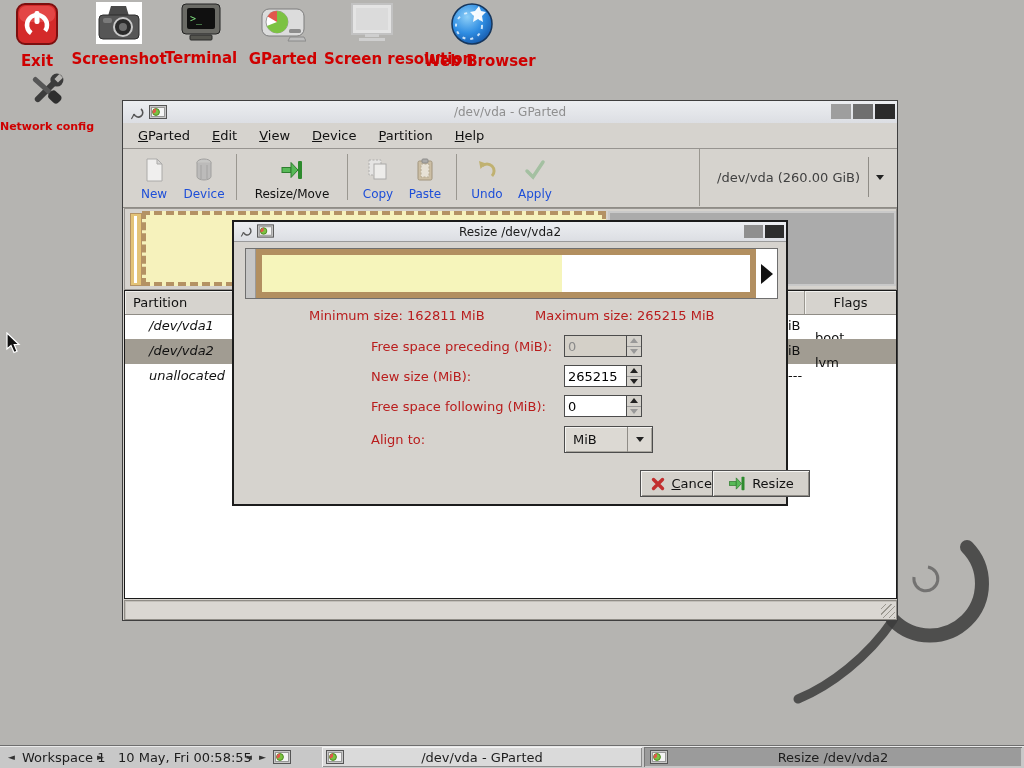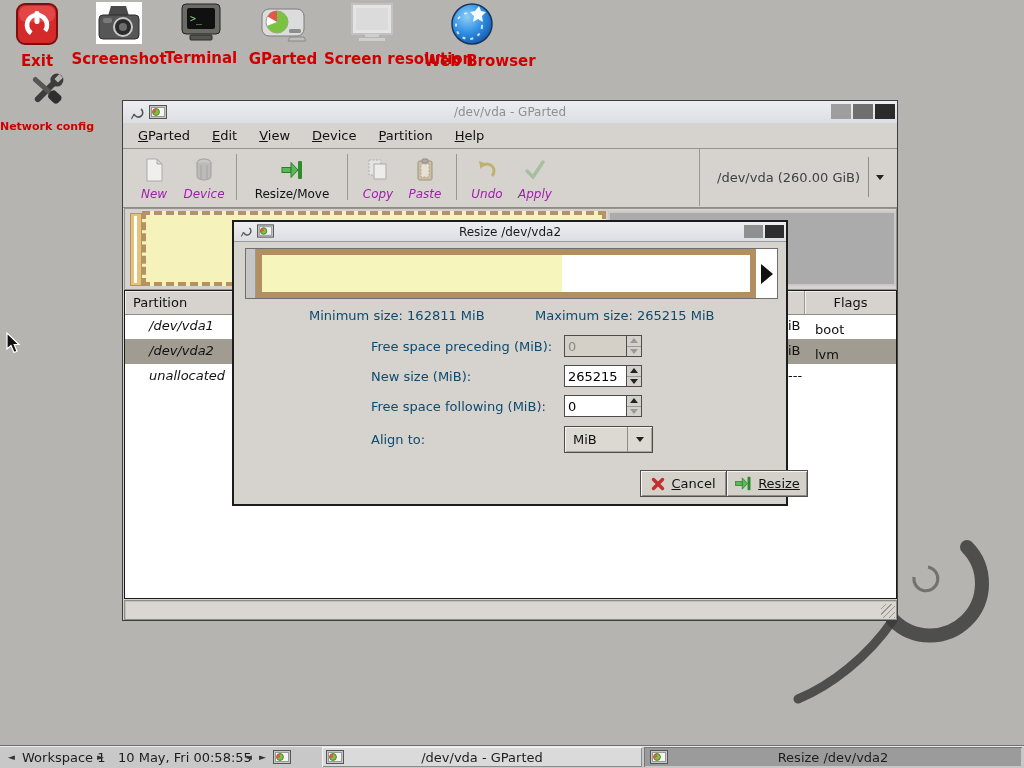--- a/index.html
+++ b/index.html
@@ -24,21 +24,21 @@
   
   .menubar{position:absolute;left:0;right:0;display:flex;align-items:center;
            border-bottom:1px solid #979490;background:#d6d3ce;}
   .menu-item{display:inline-block;padding:4px 11px;font-size:13px;color:#111;}
   .menu-item::first-letter{text-decoration:underline;}
   .toolbar{position:absolute;left:0;right:0;border-bottom:1px solid #8f8c86;background:#d6d3ce;}
   .tool-group{position:absolute;left:6px;top:3px;display:flex;align-items:flex-start;}
   .tool-btn{width:50px;padding-top:4px;text-align:center;}
   .tool-btn .tico{height:28px;display:flex;align-items:center;justify-content:center;}
   .tool-lbl{font-size:12px;color:#111;margin-top:3px;white-space:nowrap;}
-  .tool-btn.disabled .tool-lbl{color:#a21caf;font-style:italic;}
+  .tool-btn.disabled .tool-lbl{color:#1d4ed8;}
   .tool-btn.disabled svg{opacity:.7;}
   .tool-sep{width:1px;height:46px;background:#9a9790;margin:2px 7px 0 7px;}
   .dev-combo{position:absolute;display:flex;align-items:center;background:#d6d3ce;}
   .dev-text{font-size:13px;color:#404040;margin-left:6px;white-space:nowrap;}
   .combo-arrow{margin-left:8px;border-left:1px solid #8f8c86;align-self:stretch;display:flex;
                align-items:center;padding:0 7px;}
 
   
   .gpanel{position:absolute;background:#d6d3ce;border:1px solid #979490;box-sizing:border-box;}
   .p-vda1{position:absolute;background:#e3c377;border:1px solid #b49264;}
@@ -49,39 +49,39 @@
   
   .ptable{position:absolute;background:#fff;border:1px solid #1a1a1a;box-sizing:border-box;}
   .thead{position:absolute;left:0;right:0;top:0;height:23px;background:#d6d3ce;display:flex;
          border-bottom:1px solid #8f8c86;}
   .th{font-size:13px;color:#111;display:flex;align-items:center;box-sizing:border-box;
       border-right:1px solid #9a9790;box-shadow:inset 1px 1px 0 #f2f1ee;}
   .trow{position:absolute;left:0;right:0;height:25px;font-size:13px;color:#111;}
   .trow.sel{background:#a19c92;}
   .cell-name{position:absolute;left:24px;top:4px;font-style:italic;}
   .cell-tail{position:absolute;left:663px;top:4px;}
-  .cell-flag{position:absolute;left:690px;top:8px;}
+  .cell-flag{position:absolute;left:690px;top:16px;}
 
   .statusbar{position:absolute;background:#dad7d2;border:1px solid #8f8c86;
              box-shadow:inset 1px 1px 0 #c2bfb9;box-sizing:border-box;}
   .statusbar .txt{font-size:12px;color:#111;padding:2px 0 0 3px;}
   .grip{position:absolute;right:1px;bottom:1px;width:14px;height:14px;
         background:repeating-linear-gradient(135deg,transparent 0 3px,#9a978f 3px 4px);}
 
   
   .dlg{position:absolute;background:#d6d3ce;border:2px solid #1c1c1c;box-sizing:border-box;}
   .rz-widget{position:absolute;background:#c9c9c9;border:1px solid #6f6f6f;box-sizing:border-box;}
   .rz-lh{position:absolute;left:0;top:0;bottom:0;width:9px;background:#c6c6c6;border-right:1px solid #9a9a9a;}
   .rz-brown{position:absolute;top:0;bottom:0;background:#b28f60;}
   .rz-bar{position:absolute;left:6px;right:6px;top:6px;bottom:6px;background:#fff;}
   .rz-used{position:absolute;left:0;top:0;bottom:0;background:#f6f5bb;}
   .rz-rh{position:absolute;top:0;bottom:0;background:#fff;display:flex;align-items:center;justify-content:center;}
   .rz-handle-arrow{width:0;height:0;border-top:10px solid transparent;border-bottom:10px solid transparent;
                    border-left:12px solid #111;}
-  .dlg-lbl{position:absolute;font-size:13px;color:#0c4a6e;white-space:nowrap;text-align:right;}
+  .dlg-lbl{position:absolute;font-size:13px;color:#b91c1c;white-space:nowrap;text-align:right;}
   .spinbox{position:absolute;display:flex;}
   .spinbox input{width:63px;height:22px;box-sizing:border-box;border:1px solid #4c4c4c;
                  font-family:"DejaVu Sans",sans-serif;font-size:13px;padding:1px 3px;background:#fff;color:#000;}
   .spinbox input:disabled{background:#d4d0c8;color:#8a8a8a;}
   .spinner{width:15px;height:22px;box-sizing:border-box;border:1px solid #4c4c4c;border-left:none;
            background:#d4d1cb;display:flex;flex-direction:column;}
   .spin-half{flex:1;display:flex;align-items:center;justify-content:center;}
   .spin-half:first-child{border-bottom:1px solid #9a9a9a;}
   .tri-up{width:0;height:0;border-left:4px solid transparent;border-right:4px solid transparent;border-bottom:5px solid #222;}
   .tri-down{width:0;height:0;border-left:4px solid transparent;border-right:4px solid transparent;border-top:5px solid #222;}
@@ -440,21 +440,21 @@
           <span class="tri-down"></span>
         </span>
     </div>
 
     <div class="gbtn" style="left:370px;top:248px;width:87px;height:27px;margin-left:36px;">
       <svg width="14" height="14" viewBox="0 0 14 14">
         <path d="M2.5,2.5 L11.5,11.5 M11.5,2.5 L2.5,11.5" stroke="#c22f2f" stroke-width="3.4" stroke-linecap="round"></path>
       </svg>
       <span class="ul-first">Cancel</span>
     </div>
-    <div class="gbtn" style="left:492px;top:248px;width:82px;height:27px;text-decoration:underline;">
+    <div class="gbtn" style="left:478px;top:248px;width:98px;height:27px;">
       <svg width="18" height="17" viewBox="0 0 24 22">
         <rect x="18" y="2" width="4" height="18" rx="1" fill="#2e8b2e"></rect>
         <rect x="2" y="8.5" width="9" height="5" fill="#57b957" stroke="#2e7d2e"></rect>
         <polygon points="11,3.5 11,18.5 18,11" fill="#57b957" stroke="#2e7d2e"></polygon>
       </svg>
       <span>Resize</span>
     </div>
   </div>
 
   <svg class="abs" style="left:6px;top:332px;z-index:50;" width="16" height="22" viewBox="0 0 16 22">

